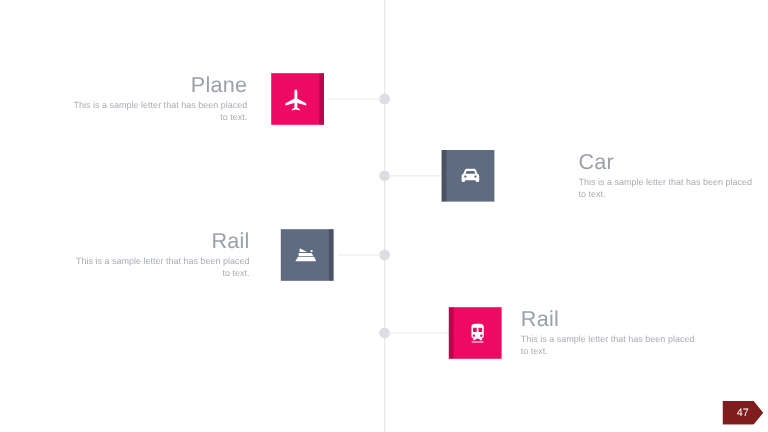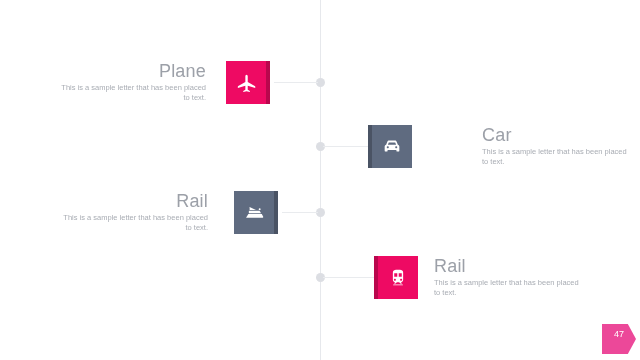--- a/index.html
+++ b/index.html
@@ -89,22 +89,22 @@
     line-height: 10px;
     margin: 0;
   }
 
   
   .pagebadge {
     position: absolute;
     right: 4px;
     bottom: 6px;
     width: 34px;
-    height: 30px;
-    background: #ec4899;
+    height: 20px;
+    background: #7f1d1d;
     color: #ffffff;
     font-size: 9px;
     line-height: 20px;
     text-align: center;
     clip-path: polygon(0 0, 76% 0, 100% 50%, 76% 100%, 0 100%);
   }
 </style>
 </head>
 <body>
 

